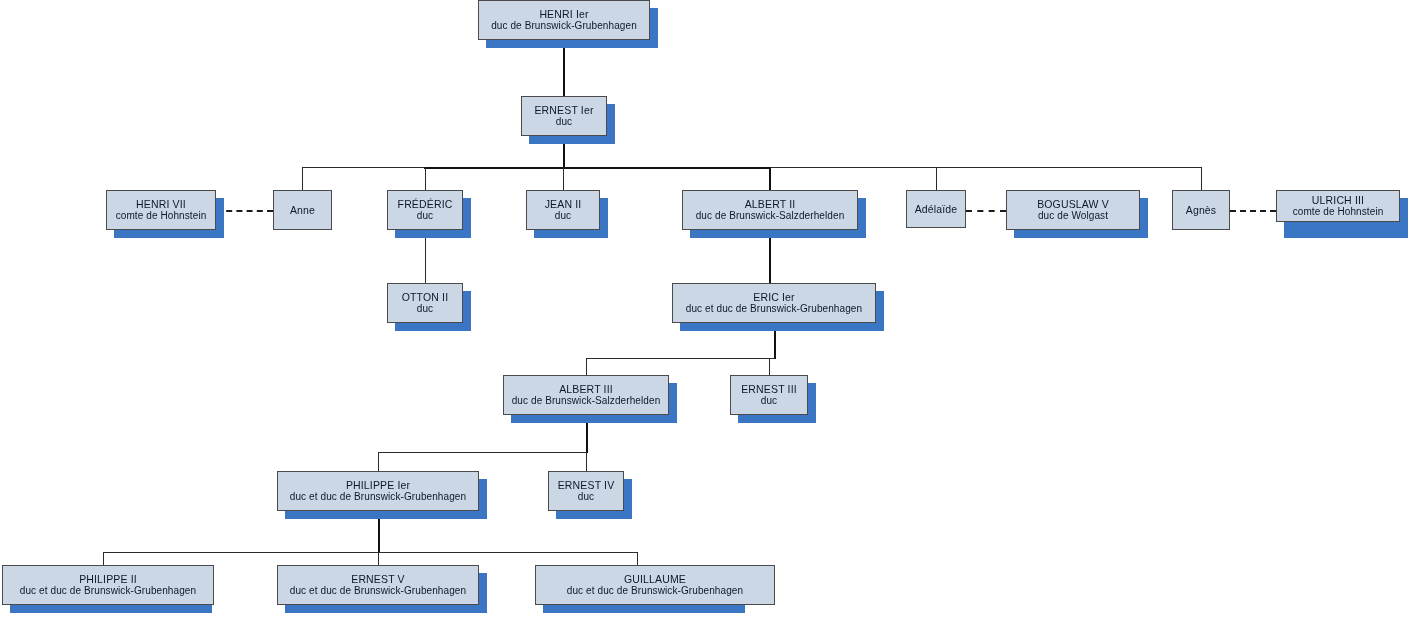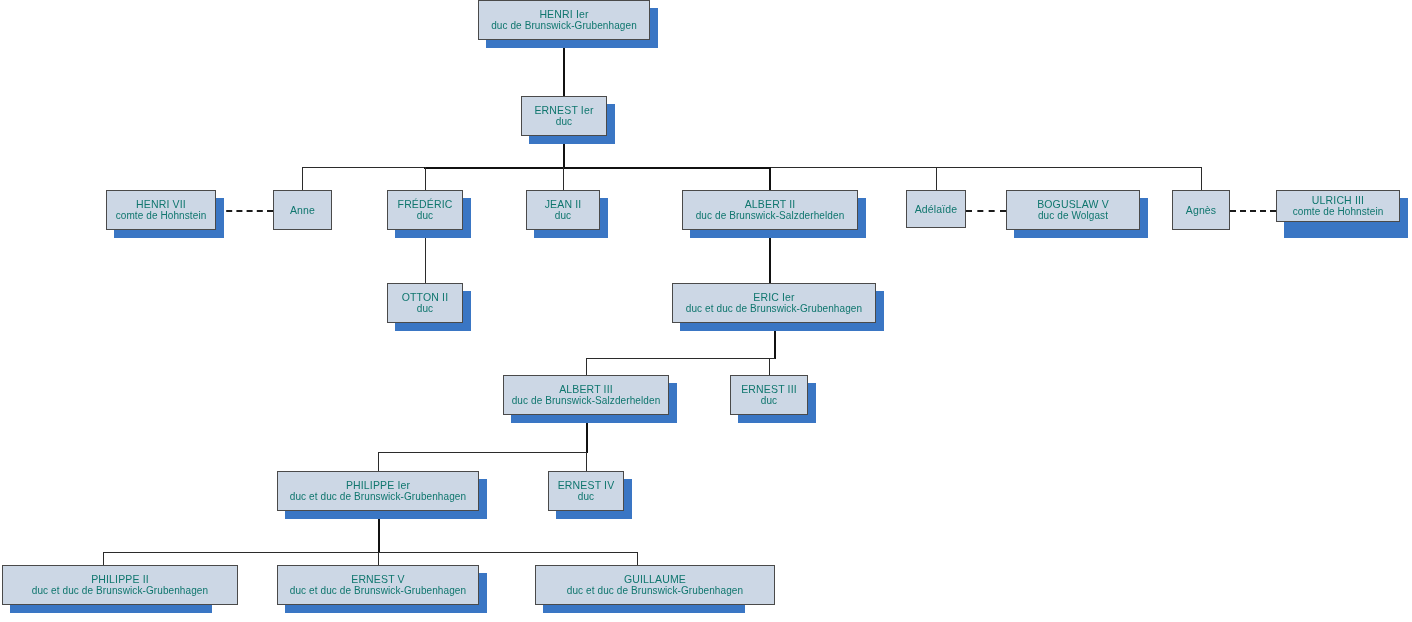--- a/index.html
+++ b/index.html
@@ -33,21 +33,21 @@
     height: 0;
     border-top: 2px dashed #1b1b1b;
   }
 
   
   .node {
     position: absolute;
     box-sizing: border-box;
     background: #ccd7e5;
     border: 1px solid #4a4a4a;
-    color: #0f766e;
+    color: #0f172a;
     text-align: center;
     display: flex;
     flex-direction: column;
     align-items: center;
     justify-content: center;
     line-height: 1.22;
     z-index: 3;
     white-space: nowrap;
   }
   .node .n-title {
@@ -189,21 +189,21 @@
       <div class="node" style="left: 277px; top: 471px; width: 202px; height: 40px;">
         <div class="n-title">PHILIPPE Ier</div>
         <div class="n-sub">duc et duc de Brunswick-Grubenhagen</div>
       </div>
       <div class="shadow" style="left: 556px; top: 479px; width: 76px; height: 40px;"></div>
       <div class="node" style="left: 548px; top: 471px; width: 76px; height: 40px;">
         <div class="n-title">ERNEST IV</div>
         <div class="n-sub">duc</div>
       </div>
       <div class="shadow" style="left: 10px; top: 573px; width: 202px; height: 40px;"></div>
-      <div class="node" style="left: 2px; top: 565px; width: 236px; height: 40px;">
+      <div class="node" style="left: 2px; top: 565px; width: 212px; height: 40px;">
         <div class="n-title">PHILIPPE II</div>
         <div class="n-sub">duc et duc de Brunswick-Grubenhagen</div>
       </div>
       <div class="shadow" style="left: 285px; top: 573px; width: 202px; height: 40px;"></div>
       <div class="node" style="left: 277px; top: 565px; width: 202px; height: 40px;">
         <div class="n-title">ERNEST V</div>
         <div class="n-sub">duc et duc de Brunswick-Grubenhagen</div>
       </div>
       <div class="shadow" style="left: 543px; top: 573px; width: 202px; height: 40px;"></div>
       <div class="node" style="left: 535px; top: 565px; width: 240px; height: 40px;">

